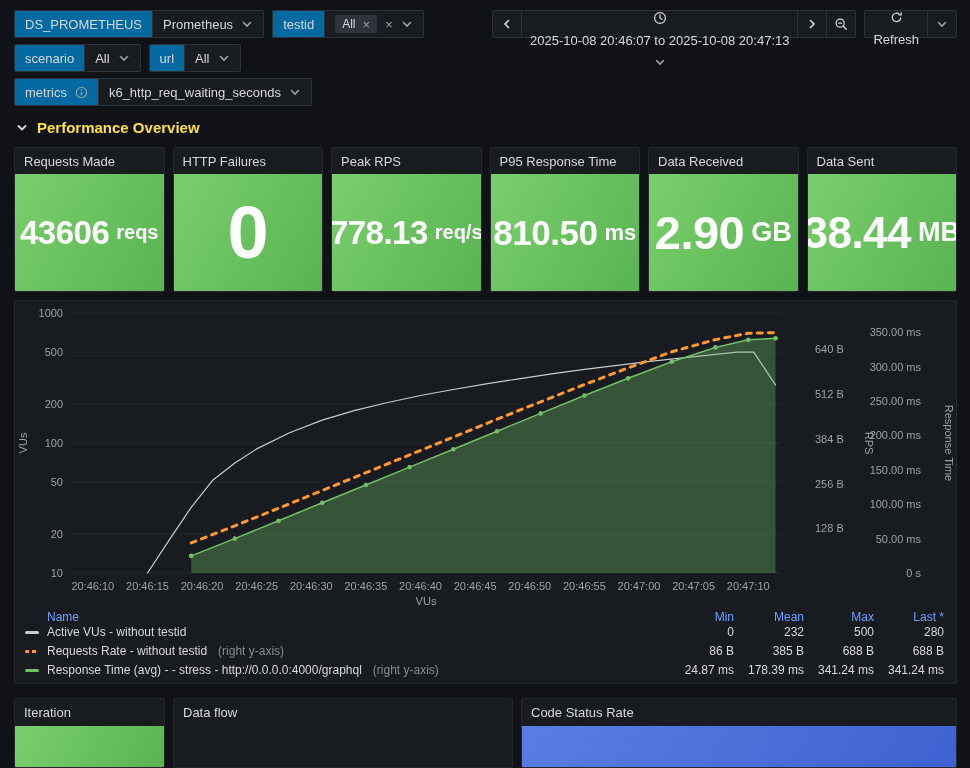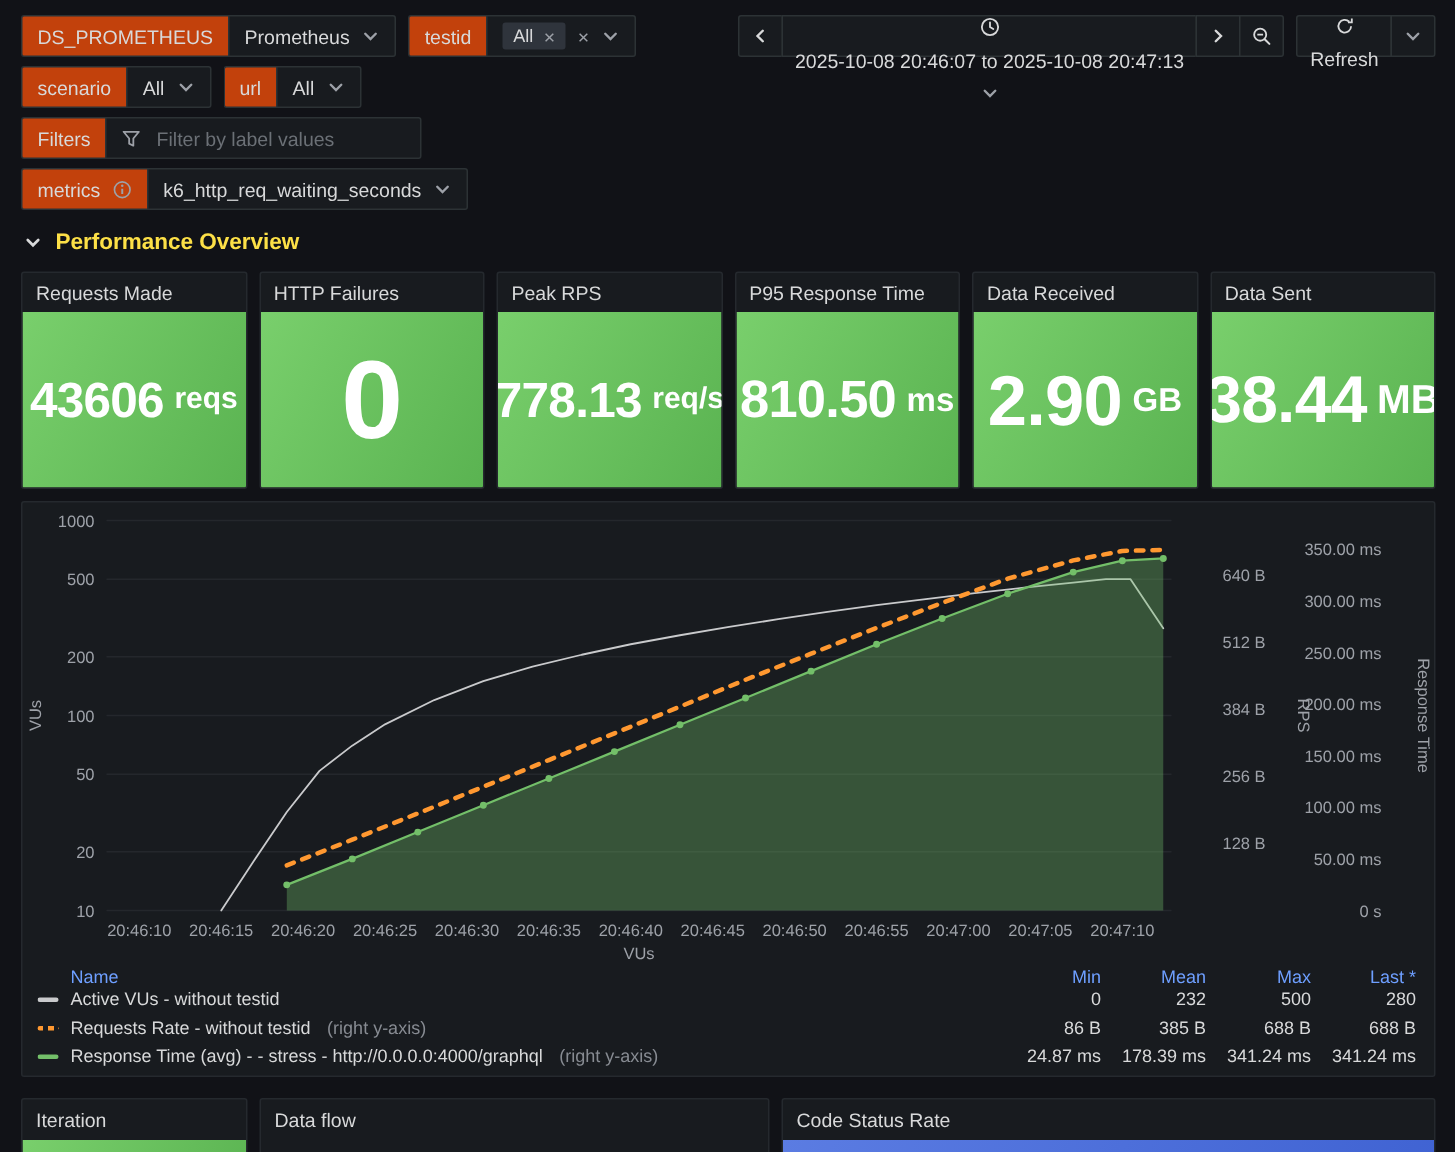--- a/index.html
+++ b/index.html
@@ -13,21 +13,21 @@
 
   
   .toolbar { display:flex; flex-direction:column; gap:6px; }
   .tb-row { display:flex; gap:8px; align-items:center; }
   .control { display:flex; height:28px; }
   .seg {
     display:flex; align-items:center; gap:8px; padding:0 10px;
     border:1px solid #2c3235; background:#181b1f; color:#d8d9da;
     white-space:nowrap;
   }
-  .seg.lab { background:#c2410c; border-right:none; border-radius:2px 0 0 2px; }
+  .seg.lab { background:#0369a1; border-right:none; border-radius:2px 0 0 2px; }
   .seg.val { border-radius:0 2px 2px 0; cursor:pointer; }
   .pill { background:#2f343c; border-radius:2px; padding:2px 7px; display:flex; gap:7px; align-items:center; font-size:12px; cursor:pointer; }
   .xglyph { color:#9da1a8; font-size:13px; line-height:1; cursor:pointer; }
   .icon { display:inline-flex; color:#9da1a8; }
   .icon.bright { color:#d8d9da; }
   .tb-right { margin-left:auto; display:flex; align-items:center; }
   .btn {
     height:28px; display:flex; align-items:center; gap:8px; padding:0 8px;
     background:#181b1f; border:1px solid #2c3235; color:#d8d9da; cursor:pointer;
     font-family:inherit; font-size:13px;
@@ -61,21 +61,21 @@
     background:linear-gradient(120deg,#79cf6c 0%,#5ab351 100%);
     color:#ffffff; font-weight:700;
   }
   .stat-value { font-size:33px; letter-spacing:-0.5px; }
   .stat-unit { font-size:20px; margin-left:7px; font-weight:700; }
   .stat-unit:empty { display:none; }
   .stat:nth-child(2) .stat-value { font-size:74px; }
   .stat:nth-child(4) .stat-value { font-size:35px; }
   .stat:nth-child(4) .stat-unit { font-size:22px; }
   .stat:nth-child(5) .stat-value { font-size:47px; }
-  .stat:nth-child(5) .stat-unit { font-size:22px; }
+  .stat:nth-child(5) .stat-unit { font-size:27px; }
   .stat:nth-child(6) .stat-value { font-size:44px; }
   .stat:nth-child(6) .stat-unit { font-size:27px; }
 
   
   .chart-panel { margin-top:8px; height:384px; overflow:hidden; }
   #chart-svg { display:block; }
   .tick { fill:#9da1a8; font-size:11px; font-family:"Liberation Sans","DejaVu Sans",sans-serif; }
 
   
   .legend { padding:3px 12px 0 10px; font-size:12px; }
@@ -215,33 +215,20 @@
           <span>All</span>
           <span class="icon">
             <svg width="12" height="12" viewBox="0 0 12 12">
                 <path d="M2.5 4.5 L6 8 L9.5 4.5" fill="none" stroke="currentColor" stroke-width="1.6" stroke-linecap="round"></path>
               </svg>
           </span>
         </div>
       </div>
     </div>
 
-    <div class="tb-row">
-      <div class="control">
-        <div class="seg lab">Filters</div>
-        <div class="seg val">
-          <span class="icon">
-            <svg width="13" height="13" viewBox="0 0 14 14">
-                <path d="M1.5 2 h11 L8.5 6.8 V12 L5.5 10.5 V6.8 Z" fill="none" stroke="currentColor" stroke-width="1.3" stroke-linejoin="round"></path>
-              </svg>
-          </span>
-          <input class="flt" placeholder="Filter by label values" style="">
-        </div>
-      </div>
-    </div>
 
     <div class="tb-row">
       <div class="control">
         <div class="seg lab">
           <span>metrics</span>
           <span class="icon">
             <svg width="13" height="13" viewBox="0 0 14 14">
                 <circle cx="7" cy="7" r="5.6" fill="none" stroke="currentColor" stroke-width="1.2"></circle>
                 <line x1="7" y1="6.3" x2="7" y2="10" stroke="currentColor" stroke-width="1.4"></line>
                 <circle cx="7" cy="4.1" r="0.9" fill="currentColor"></circle>

